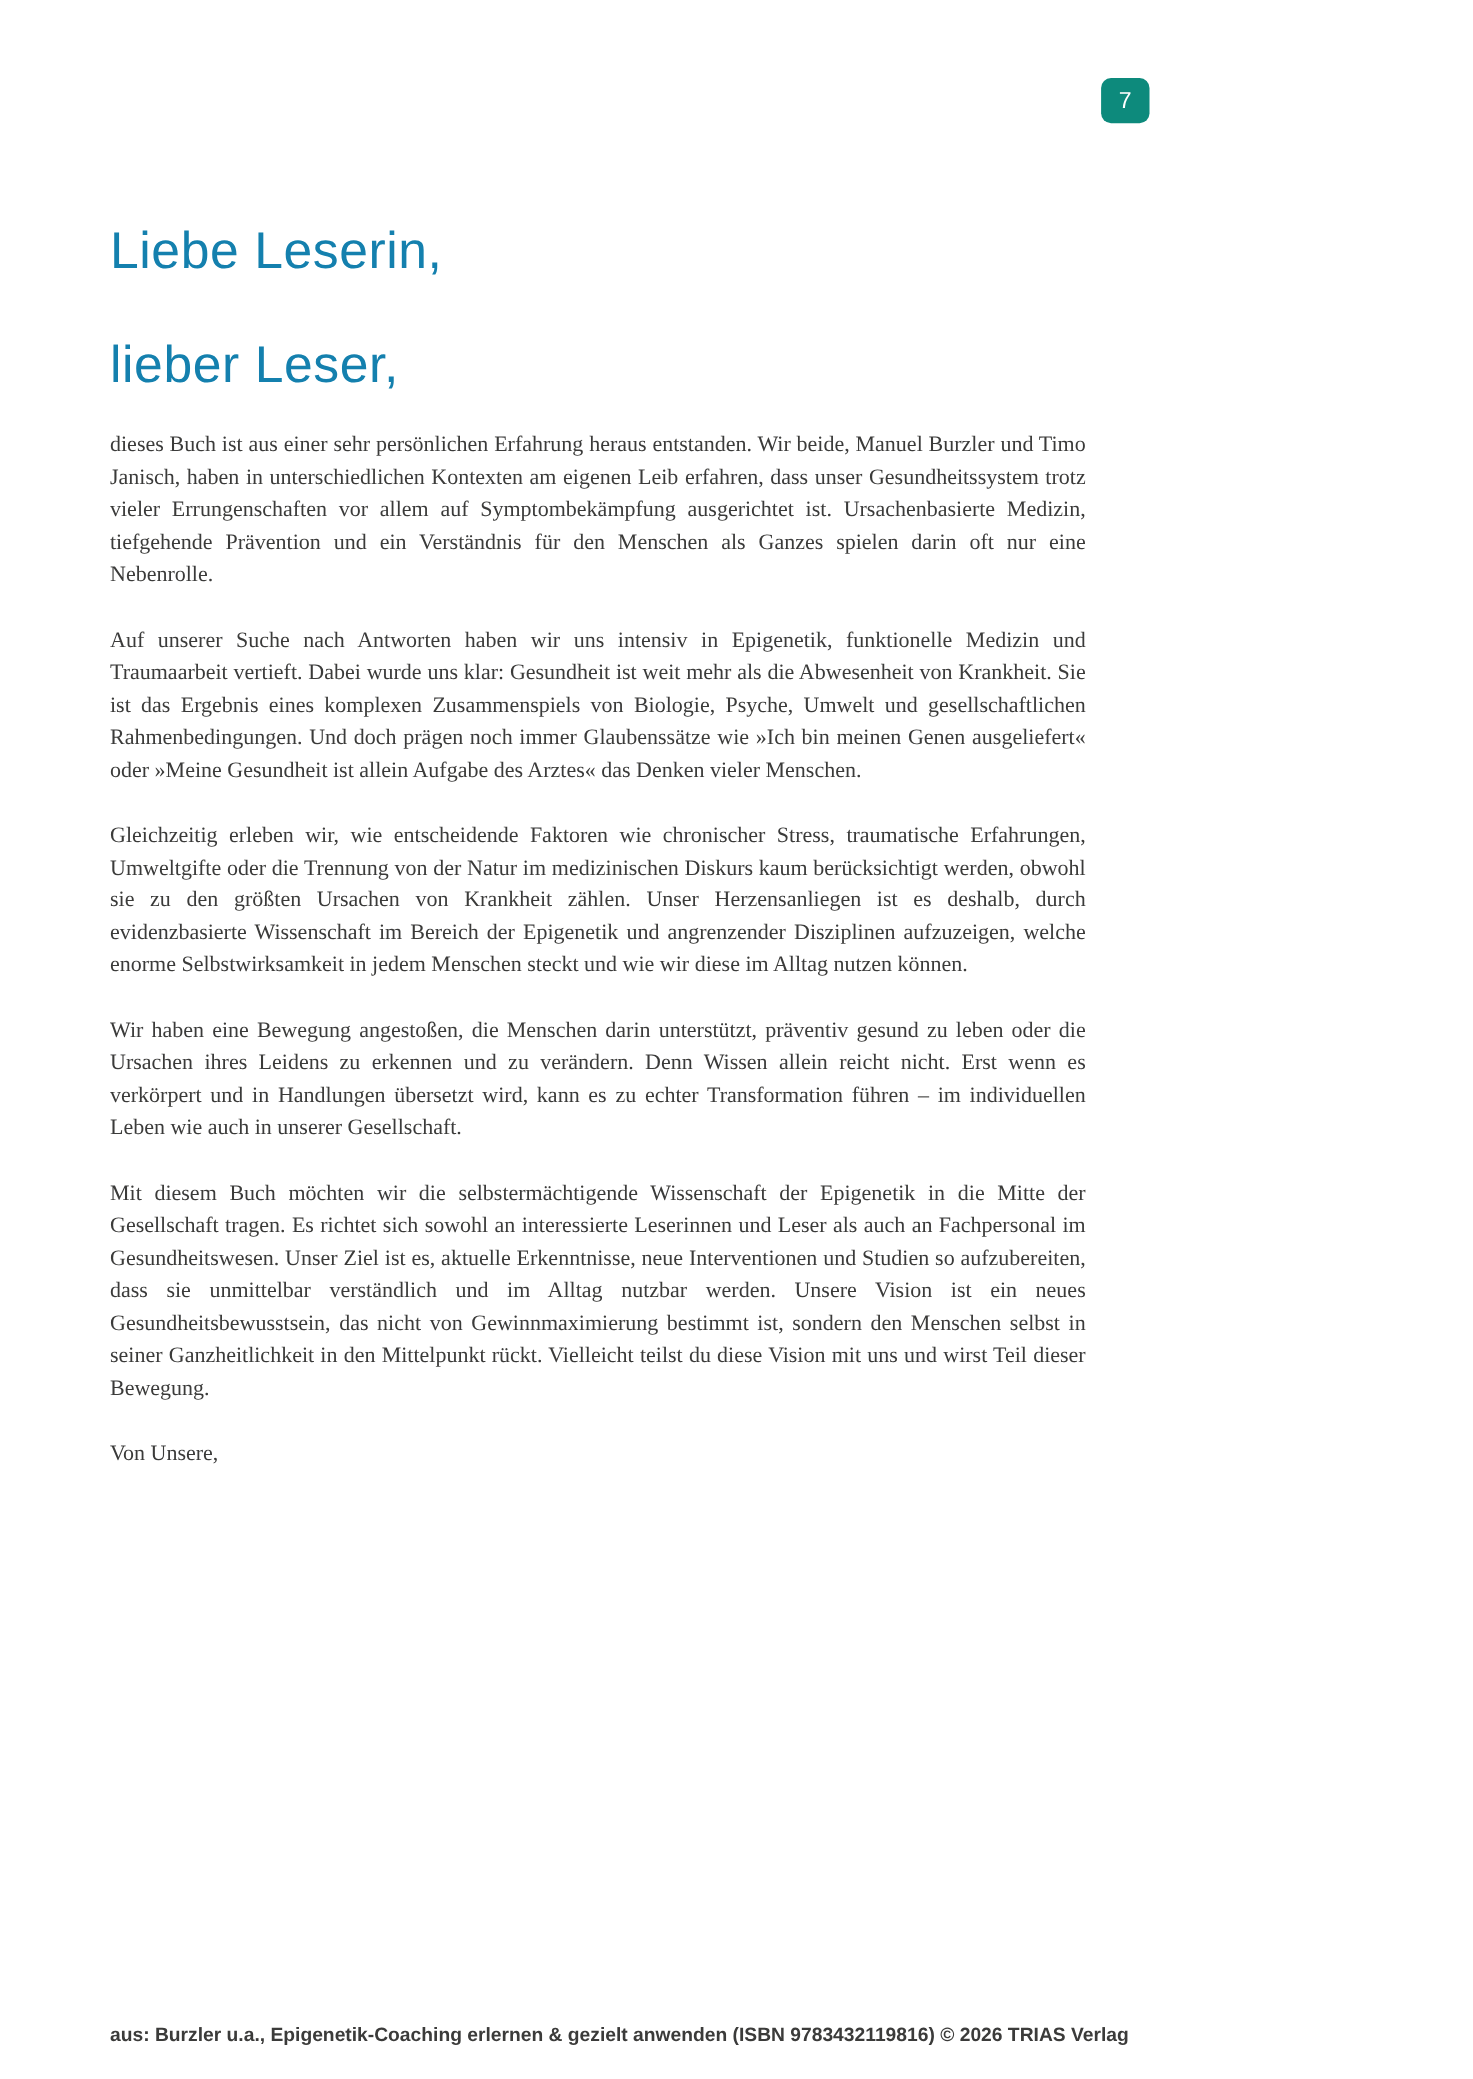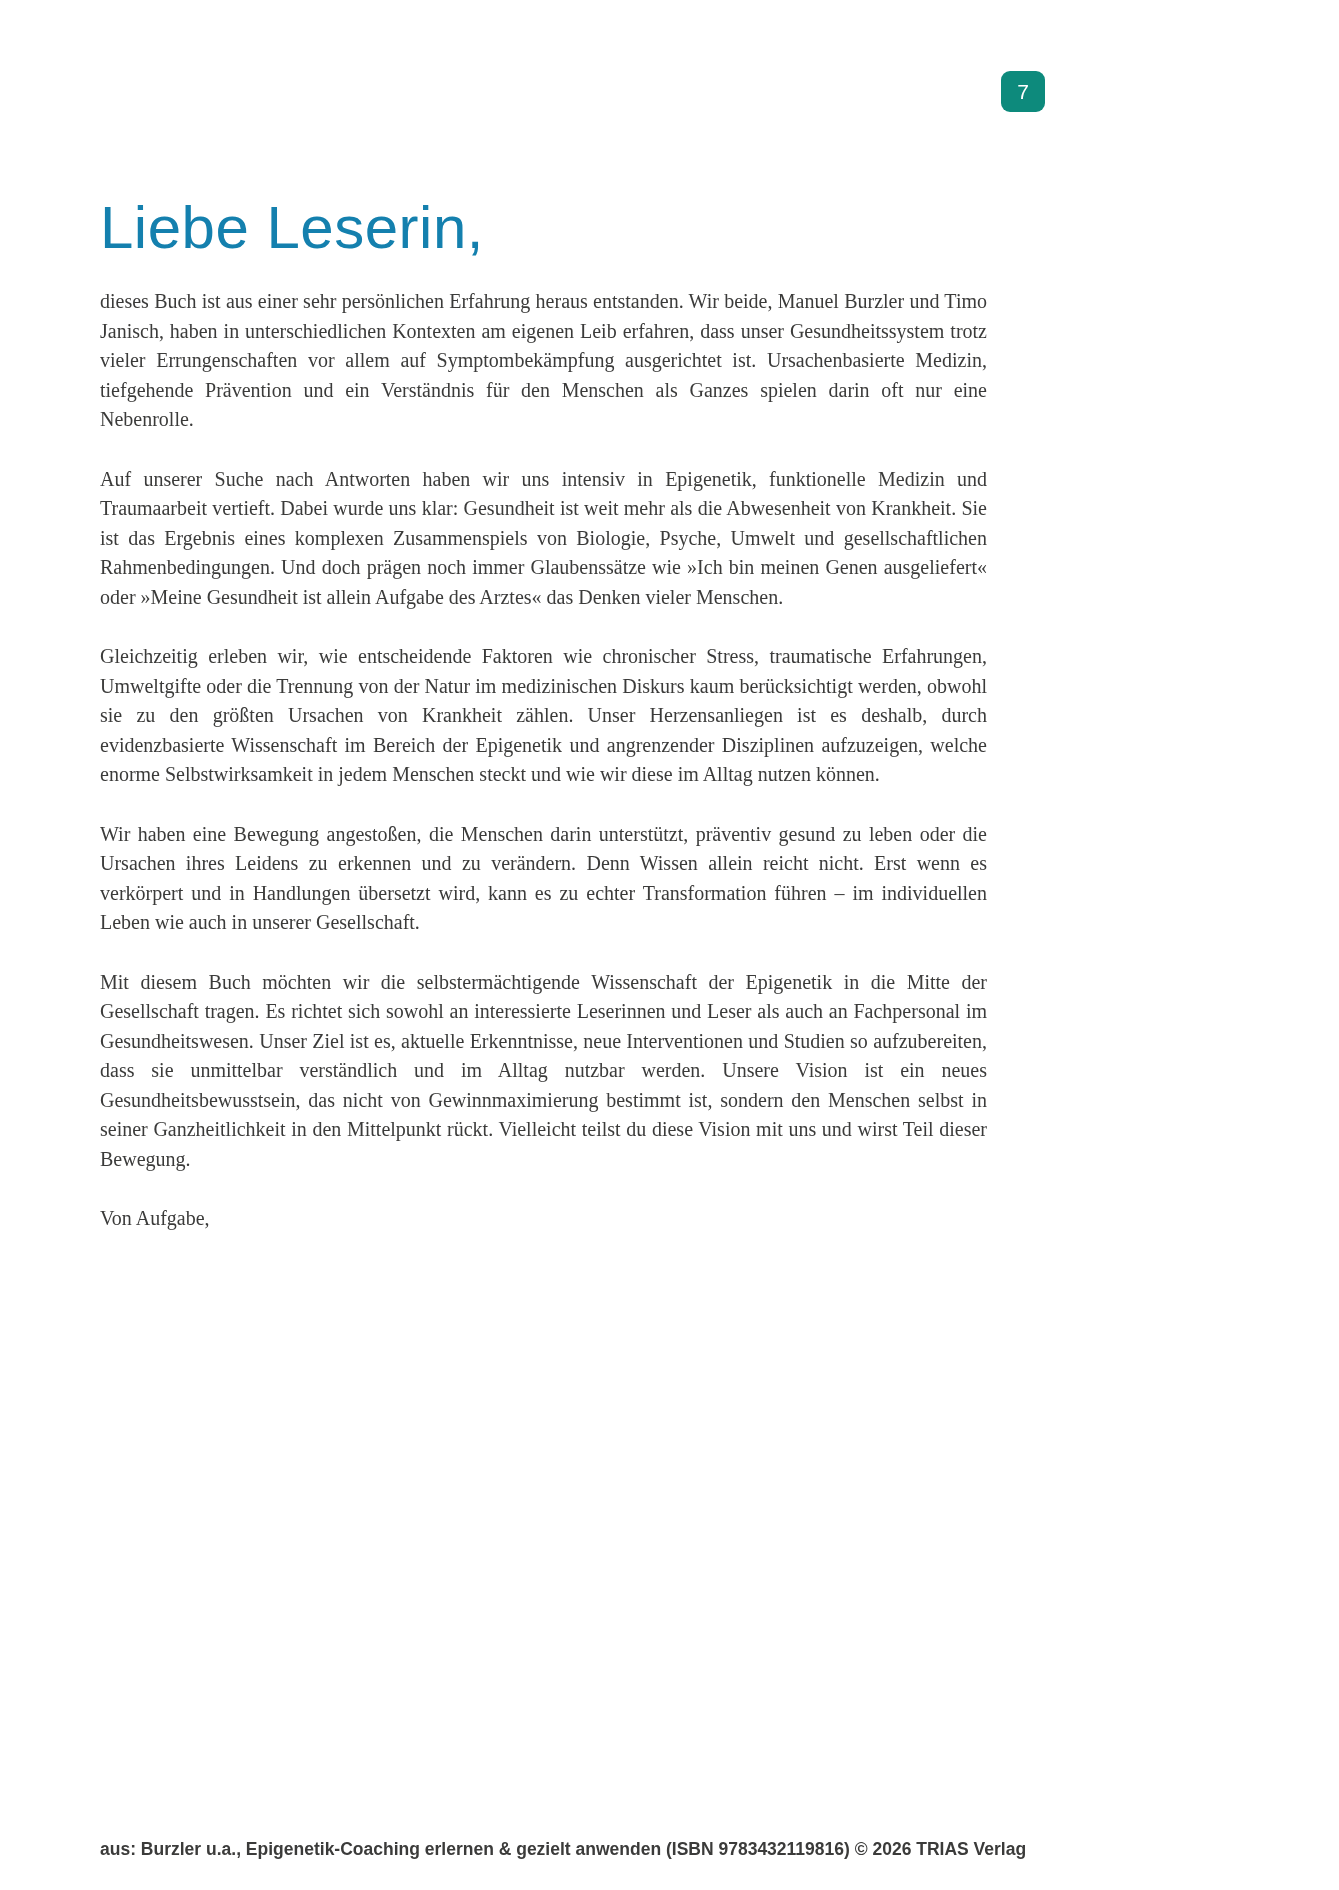--- a/index.html
+++ b/index.html
@@ -35,21 +35,21 @@
     position: absolute;
     left: 100px;
     top: 0;
     width: 887px;
   }
   h1.heading {
     margin: 0 0 8px 0;
     padding-top: 176px;
     font-family: "Liberation Sans", sans-serif;
     font-weight: 400;
-    font-size: 60px;
+    font-size: 47px;
     line-height: 103px;
     letter-spacing: 0.5px;
     color: var(--heading, #1480ae);
   }
   .heading-line { display: block; }
   p.body-para {
     margin: 0 0 30px 0;
     font-size: 20px;
     line-height: 29.5px;
     text-align: justify;
@@ -79,29 +79,30 @@
 <div class="page">
 
   <div class="page-badge">
     <span>7</span>
   </div>
 
   <div class="content">
 
     <h1 class="heading">
       <span class="heading-line">Liebe Leserin,</span>
+      <span class="heading-line">lieber Leser,</span>
     </h1>
 
     <p class="body-para">dieses Buch ist aus einer sehr persönlichen Erfahrung heraus entstanden. Wir beide, Manuel Burzler und Timo Janisch, haben in unterschiedlichen Kontexten am eigenen Leib erfahren, dass unser Gesundheitssystem trotz vieler Errungenschaften vor allem auf Symptombekämpfung ausgerichtet ist. Ursachenbasierte Medizin, tiefgehende Prävention und ein Verständnis für den Menschen als Ganzes spielen darin oft nur eine Nebenrolle.</p>
     <p class="body-para">Auf unserer Suche nach Antworten haben wir uns intensiv in Epigenetik, funktionelle Medizin und Traumaarbeit vertieft. Dabei wurde uns klar: Gesundheit ist weit mehr als die Abwesenheit von Krankheit. Sie ist das Ergebnis eines komplexen Zusammenspiels von Biologie, Psyche, Umwelt und gesellschaftlichen Rahmenbedingungen. Und doch prägen noch immer Glaubenssätze wie »Ich bin meinen Genen ausgeliefert« oder »Meine Gesundheit ist allein Aufgabe des Arztes« das Denken vieler Menschen.</p>
     <p class="body-para">Gleichzeitig erleben wir, wie entscheidende Faktoren wie chronischer Stress, traumatische Erfahrungen, Umweltgifte oder die Trennung von der Natur im medizinischen Diskurs kaum berücksichtigt werden, obwohl sie zu den größten Ursachen von Krankheit zählen. Unser Herzensanliegen ist es deshalb, durch evidenzbasierte Wissenschaft im Bereich der Epigenetik und angrenzender Disziplinen aufzuzeigen, welche enorme Selbstwirksamkeit in jedem Menschen steckt und wie wir diese im Alltag nutzen können.</p>
     <p class="body-para">Wir haben eine Bewegung angestoßen, die Menschen darin unterstützt, präventiv gesund zu leben oder die Ursachen ihres Leidens zu erkennen und zu verändern. Denn Wissen allein reicht nicht. Erst wenn es verkörpert und in Handlungen übersetzt wird, kann es zu echter Transformation führen – im individuellen Leben wie auch in unserer Gesellschaft.</p>
     <p class="body-para">Mit diesem Buch möchten wir die selbstermächtigende Wissenschaft der Epigenetik in die Mitte der Gesellschaft tragen. Es richtet sich sowohl an interessierte Leserinnen und Leser als auch an Fachpersonal im Gesundheitswesen. Unser Ziel ist es, aktuelle Erkenntnisse, neue Interventionen und Studien so aufzubereiten, dass sie unmittelbar verständlich und im Alltag nutzbar werden. Unsere Vision ist ein neues Gesundheitsbewusstsein, das nicht von Gewinnmaximierung bestimmt ist, sondern den Menschen selbst in seiner Ganzheitlichkeit in den Mittelpunkt rückt. Vielleicht teilst du diese Vision mit uns und wirst Teil dieser Bewegung.</p>
 
     <p class="signoff">
-      <span class="signoff-line">Von Aufgabe,</span>
+      <span class="signoff-line">Von Unsere,</span>
     </p>
 
   </div>
 
   <div class="footer">aus: Burzler u.a., Epigenetik-Coaching erlernen &amp; gezielt anwenden (ISBN 9783432119816) © 2026 TRIAS Verlag</div>
 
 </div>
 
 </body></html>

